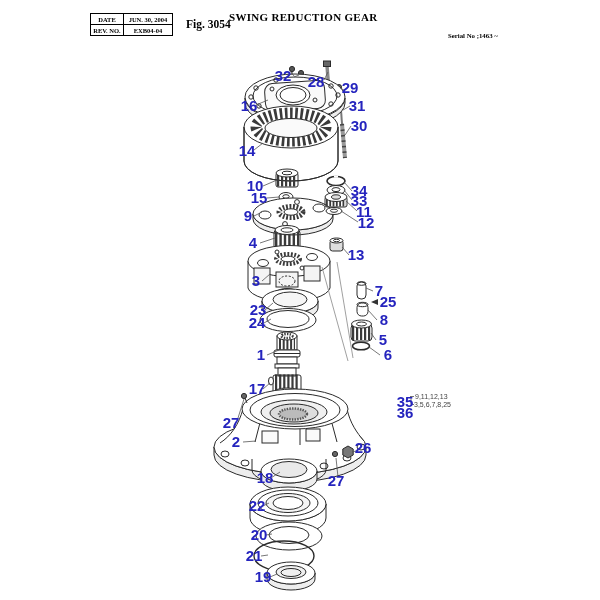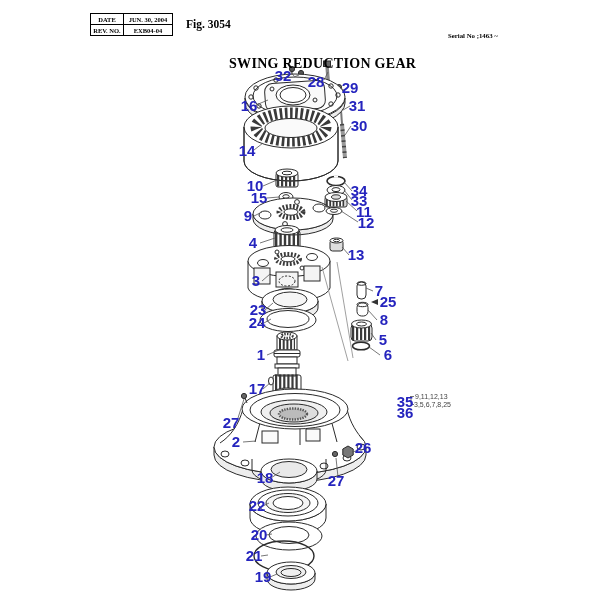--- a/index.html
+++ b/index.html
@@ -6,21 +6,21 @@
   #page{position:relative;width:600px;height:600px;background:#fff;overflow:hidden;
         font-family:"Liberation Serif", serif;}
   
   #titleblock{position:absolute;left:90px;top:13px;border:1.5px solid #000;
               border-collapse:collapse;}
   #titleblock td{border:1px solid #000;font-size:6.5px;font-weight:bold;
                  padding:0 2px;height:10px;text-align:center;white-space:nowrap;}
   #titleblock td.k{width:28px;}
   #titleblock td.v{width:44px;}
   .fig-label{position:absolute;left:186px;top:18px;font-size:11.5px;font-weight:bold;}
-  .title-en{position:absolute;left:229px;top:11px;font-size:14px;font-weight:bold;letter-spacing:.3px;margin-top:45px;}
+  .title-en{position:absolute;left:229px;top:11px;font-size:11px;font-weight:bold;letter-spacing:.3px;}
   .title-fr{position:absolute;left:229px;top:24px;font-size:12.5px;font-weight:bold;letter-spacing:.3px;}
   .serial{position:absolute;left:448px;top:32px;font-size:6.8px;font-weight:bold;}
   
   svg text.callout{font-family:"Liberation Sans", sans-serif;font-size:15px;font-weight:bold;
                    fill:#2524be;text-anchor:middle;}
   svg text.kitnote{font-family:"Liberation Sans", sans-serif;font-size:7px;font-weight:normal;
                    fill:#444;text-anchor:start;}
 </style>
 </head>
 <body>

